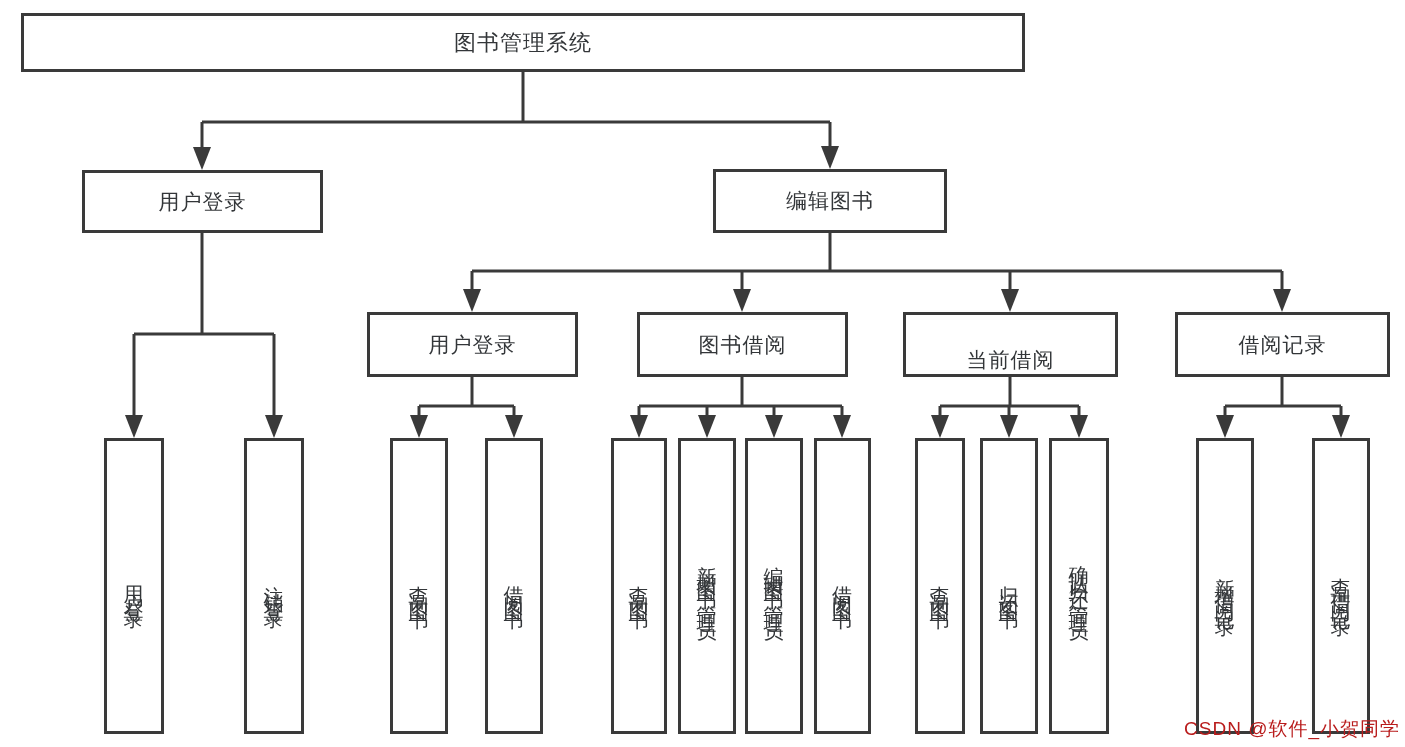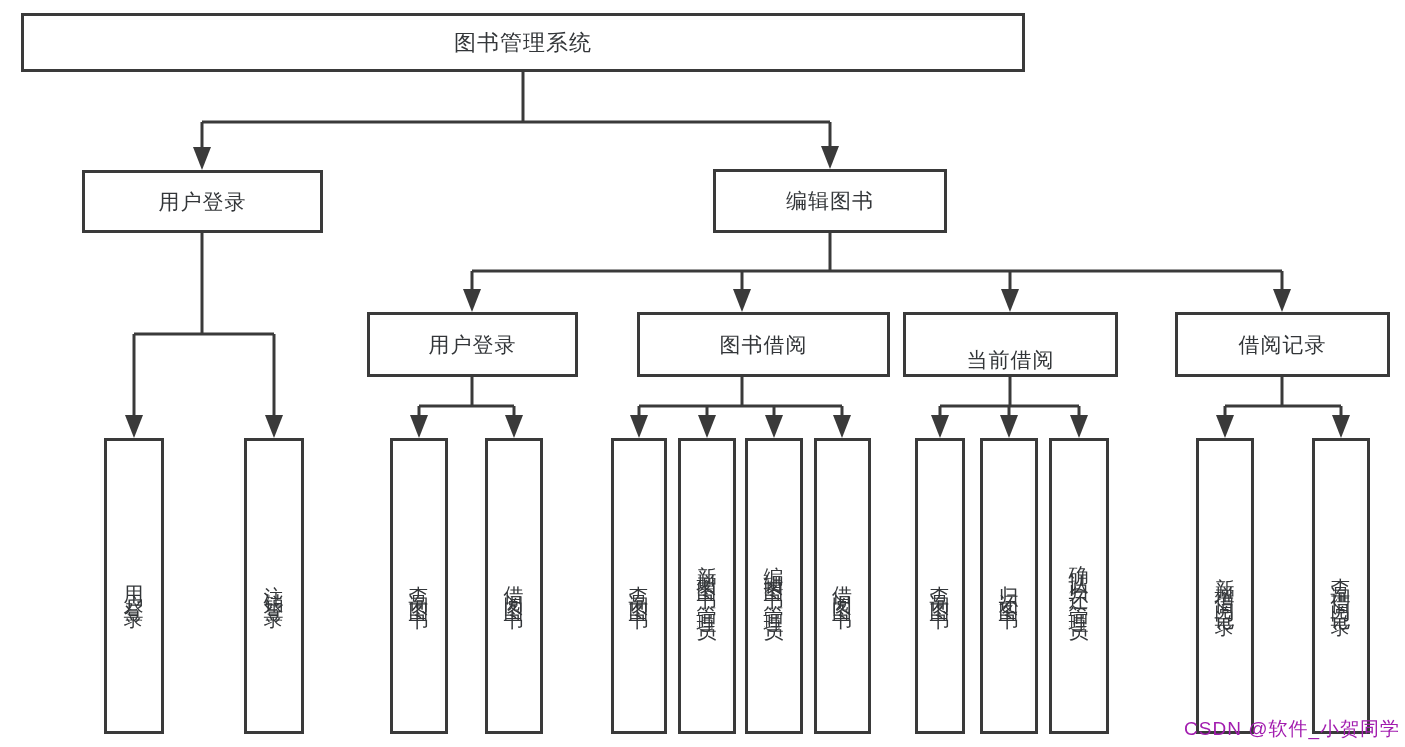--- a/index.html
+++ b/index.html
@@ -47,21 +47,21 @@
     font-size: 20px;
     letter-spacing: 8px;
     line-height: 1;
   }
   #watermark {
     position: absolute;
     right: 5px;
     top: 716px;
     font-size: 19px;
     letter-spacing: 1px;
-    color: #a21caf;
+    color: #b91c1c;
     white-space: nowrap;
     z-index: 5;
     text-align: right;
   }
 </style>
 </head>
 <body>
 
 <div id="diagram-canvas">
 
@@ -127,21 +127,21 @@
   <div class="node h" style="left:82px; top:170px; width:241px; height:63px;">
     <span class="node-label">用户登录</span>
   </div>
   <div class="node h" style="left:713px; top:169px; width:234px; height:64px;">
     <span class="node-label">编辑图书</span>
   </div>
 
   <div class="node h" style="left:367px; top:312px; width:211px; height:65px;">
     <span class="node-label">用户登录</span>
   </div>
-  <div class="node h" style="left:637px; top:312px; width:253px; height:65px;font-family:Liberation Serif, serif;">
+  <div class="node h" style="left:637px; top:312px; width:211px; height:65px;font-family:Liberation Serif, serif;">
     <span class="node-label">图书借阅</span>
   </div>
   <div class="node h" style="left:903px; top:312px; width:215px; height:65px;align-items:flex-end;">
     <span class="node-label">当前借阅</span>
   </div>
   <div class="node h" style="left:1175px; top:312px; width:215px; height:65px;">
     <span class="node-label">借阅记录</span>
   </div>
 
   <div class="node v" style="left:104px; top:438px; width:60px; height:296px;">

